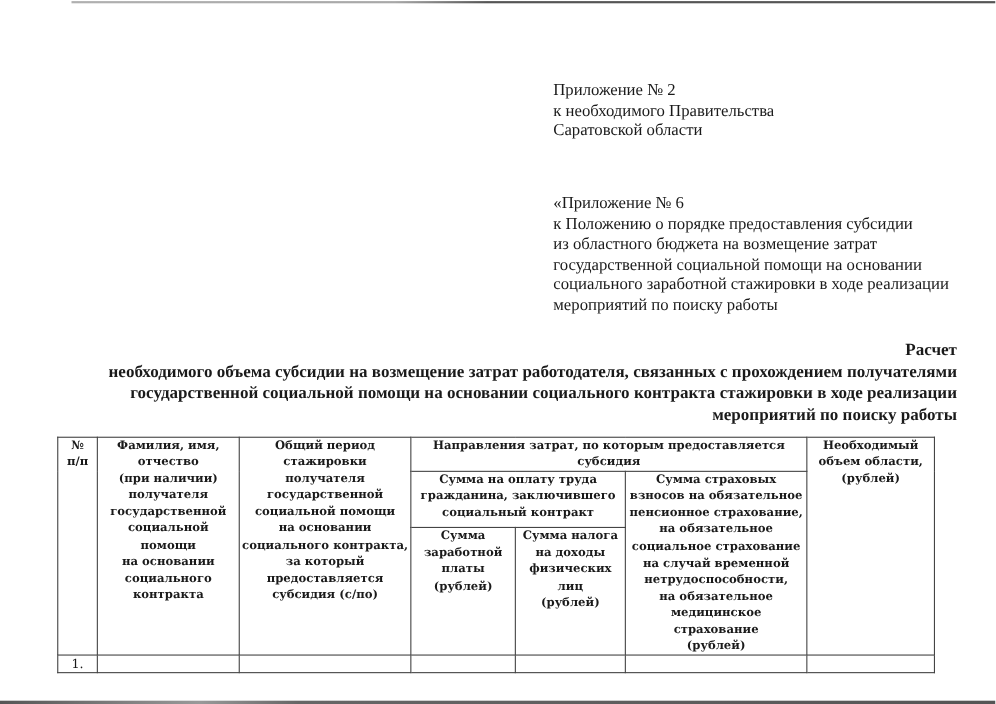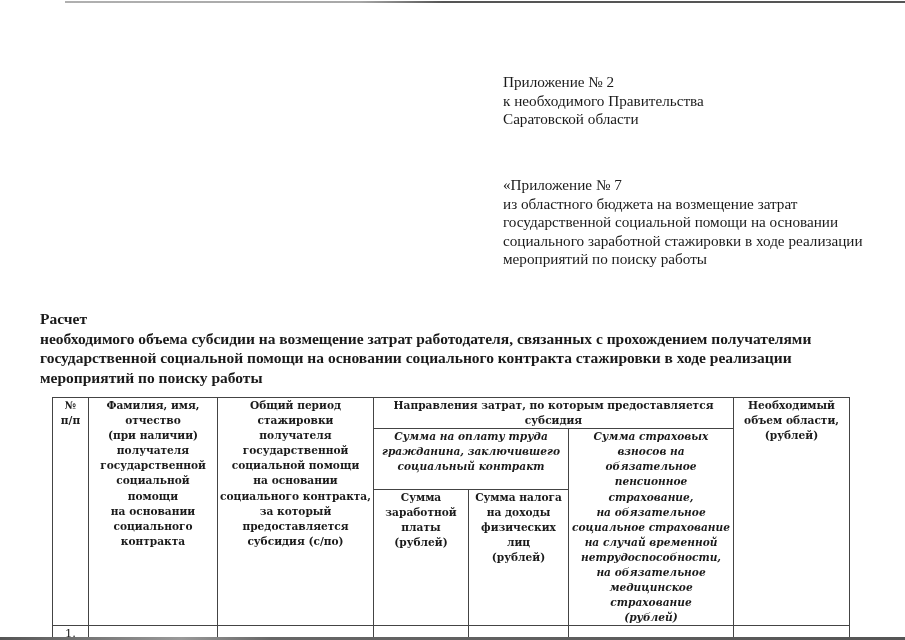--- a/index.html
+++ b/index.html
@@ -21,52 +21,53 @@
   }
   .appendix .line { display: block; white-space: nowrap; }
   .appendix2 {
     position: absolute; left: 503px; top: 176px; width: 347px;
     font-size: 15.2px; line-height: 18.6px;
   }
   .appendix2 .just { display: block; text-align: justify; text-align-last: justify; white-space: nowrap; }
   .appendix2 .just::after { content: ""; display: inline-block; width: 100%; }
   .appendix2 .line { display: block; white-space: nowrap; }
   .title-block {
-    position: absolute; left: 40px; top: 309px; width: 830px; text-align: left;
+    position: absolute; left: 40px; top: 309px; width: 830px; text-align: right;
     font-weight: bold; font-size: 15.5px; line-height: 19.5px;
     font-family: "Liberation Serif", serif;
   }
   .title-block .line { display: block; white-space: nowrap; }
   .tbl {
     position: absolute; left: 52px; top: 397px; width: 797px;
     border-collapse: collapse; table-layout: fixed;
     font-family: "DejaVu Serif", serif; font-weight: bold; font-size: 10.6px; line-height: 15.1px;
   }
   .tbl td {
     border: 1px solid #444; text-align: center; vertical-align: top; padding: 0 2px; overflow: hidden;
   }
   .tbl .r1 td { height: 30px; }
-  .tbl .r2 td { height: 43px; font-style: italic; }
+  .tbl .r2 td { height: 43px; }
   .tbl .r3 td { height: 104px; }
   .tbl .data td { height: 15px; vertical-align: middle; font-weight: normal; font-size: 11.5px; }
   .cell-text { white-space: pre-line; display: block; }
 </style>
 </head>
 <body>
 
 <div class="scan-edge-top"></div>
 
 <div class="appendix">
   <span class="line">Приложение № 2</span>
   <span class="line">к необходимого Правительства</span>
   <span class="line">Саратовской области</span>
 </div>
 
 <div class="appendix2">
-  <span class="line">«Приложение № 7</span>
+  <span class="line">«Приложение № 6</span>
+  <span class="just">к Положению о порядке предоставления субсидии</span>
   <span class="just">из областного бюджета на возмещение затрат</span>
   <span class="just">государственной социальной помощи на основании</span>
   <span class="just">социального заработной стажировки в ходе реализации</span>
   <span class="line">мероприятий по поиску работы</span>
 </div>
 
 <div class="title-block">
   <span class="line">Расчет</span>
   <span class="line">необходимого объема субсидии на возмещение затрат работодателя, связанных с прохождением получателями</span>
   <span class="line">государственной социальной помощи на основании социального контракта стажировки в ходе реализации</span>

